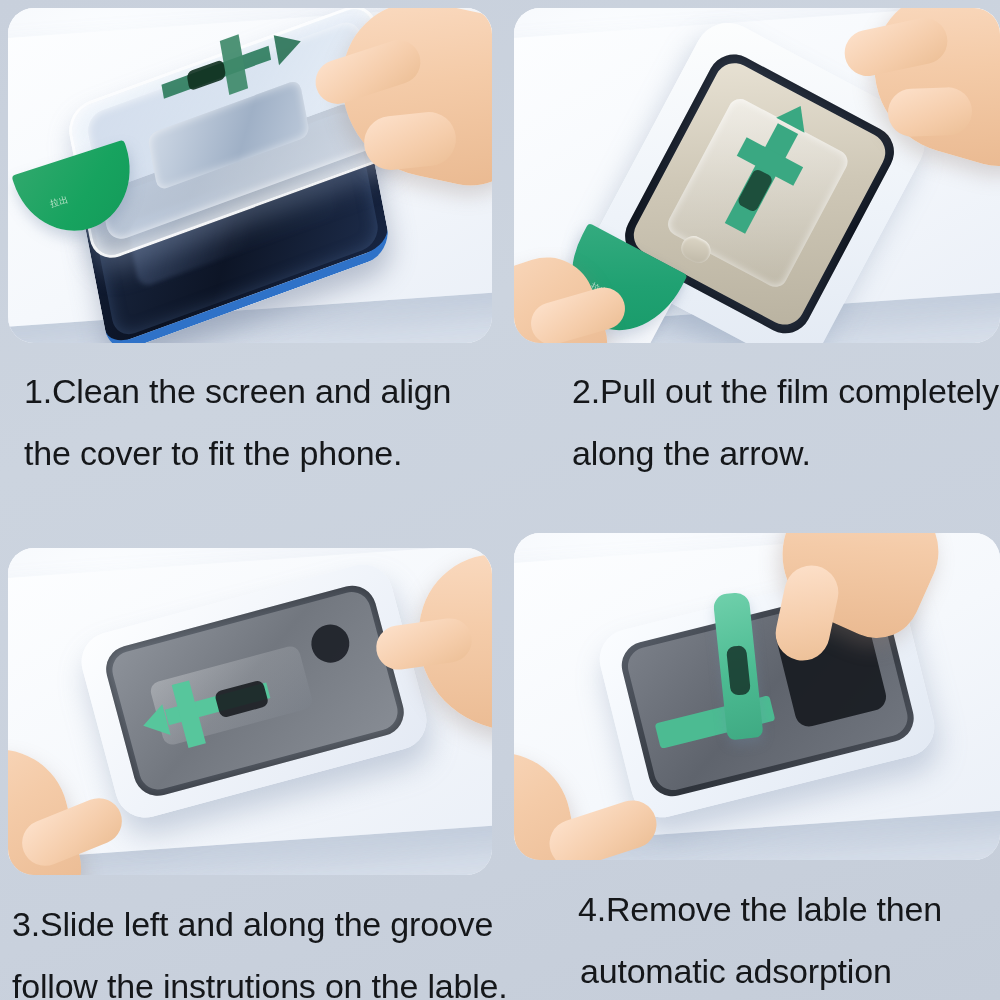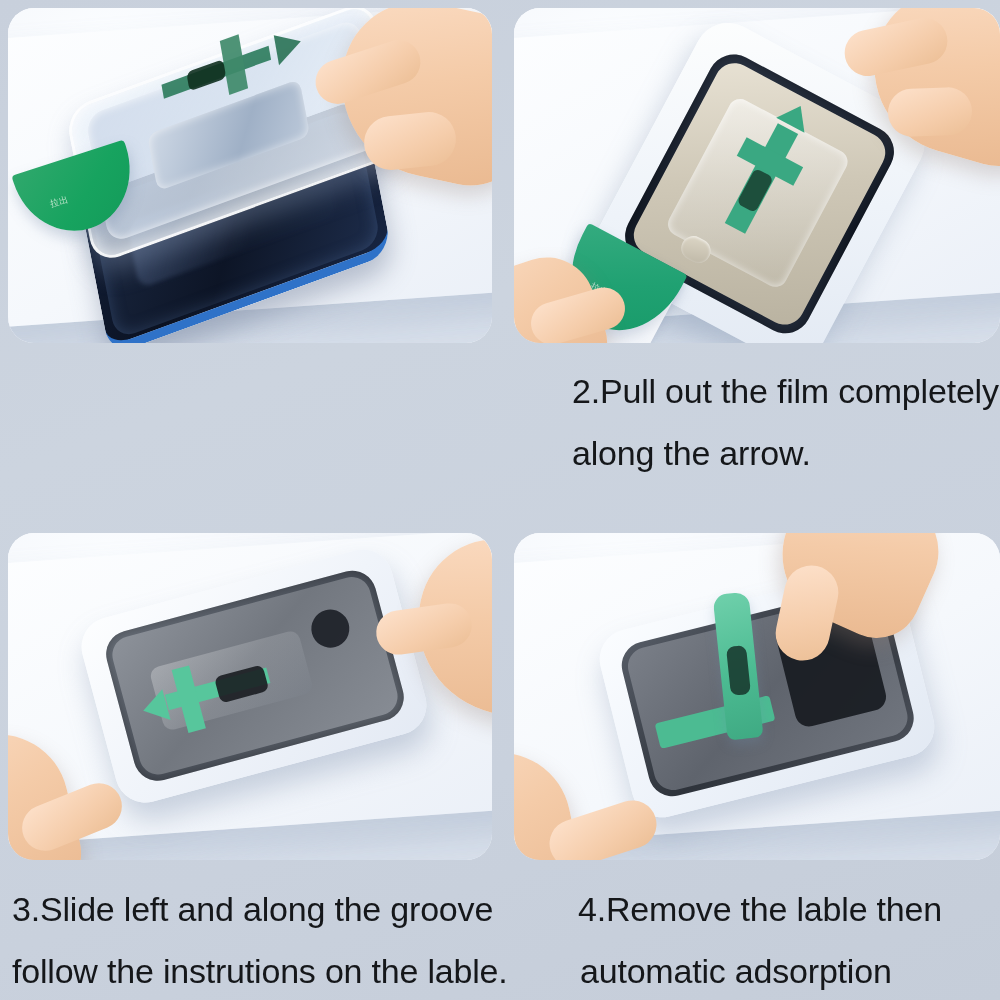--- a/index.html
+++ b/index.html
@@ -18,21 +18,21 @@
   
   .sheet {
     position: absolute;
     inset: 0;
   }
   .cell {
     position: absolute;
   }
   .cell-1 { left: 8px;   top: 8px;   width: 484px; height: 500px; }
   .cell-2 { left: 514px; top: 8px;   width: 486px; height: 500px; }
-  .cell-3 { left: 8px;   top: 533px; width: 484px; height: 332px; }
+  .cell-3 { left: 8px;   top: 548px; width: 484px; height: 332px; }
   .cell-4 { left: 514px; top: 533px; width: 486px; height: 467px; }
 
   
   .photo {
     position: absolute;
     left: 0;
     top: 0;
     width: 100%;
     height: 335px;
     border-radius: 26px;
@@ -509,20 +509,24 @@
           <span class="tab-glyph">拉出</span>
         </div>
 
         <div class="hand p1-hand">
           <div class="palm"></div>
           <div class="finger f1"></div>
           <div class="finger f2"></div>
         </div>
 
       </div>
+    </div>
+    <div class="caption">
+      <span class="line line1">1.Clean the screen  and align</span>
+      <span class="line line2">the cover to fit the phone.</span>
     </div>
   </div>
 
   <div class="cell cell-2">
     <div class="photo">
       <div class="desk"></div>
       <div class="desk-edge"></div>
       <div class="stage">
 
         <div class="tray p2-tray">

